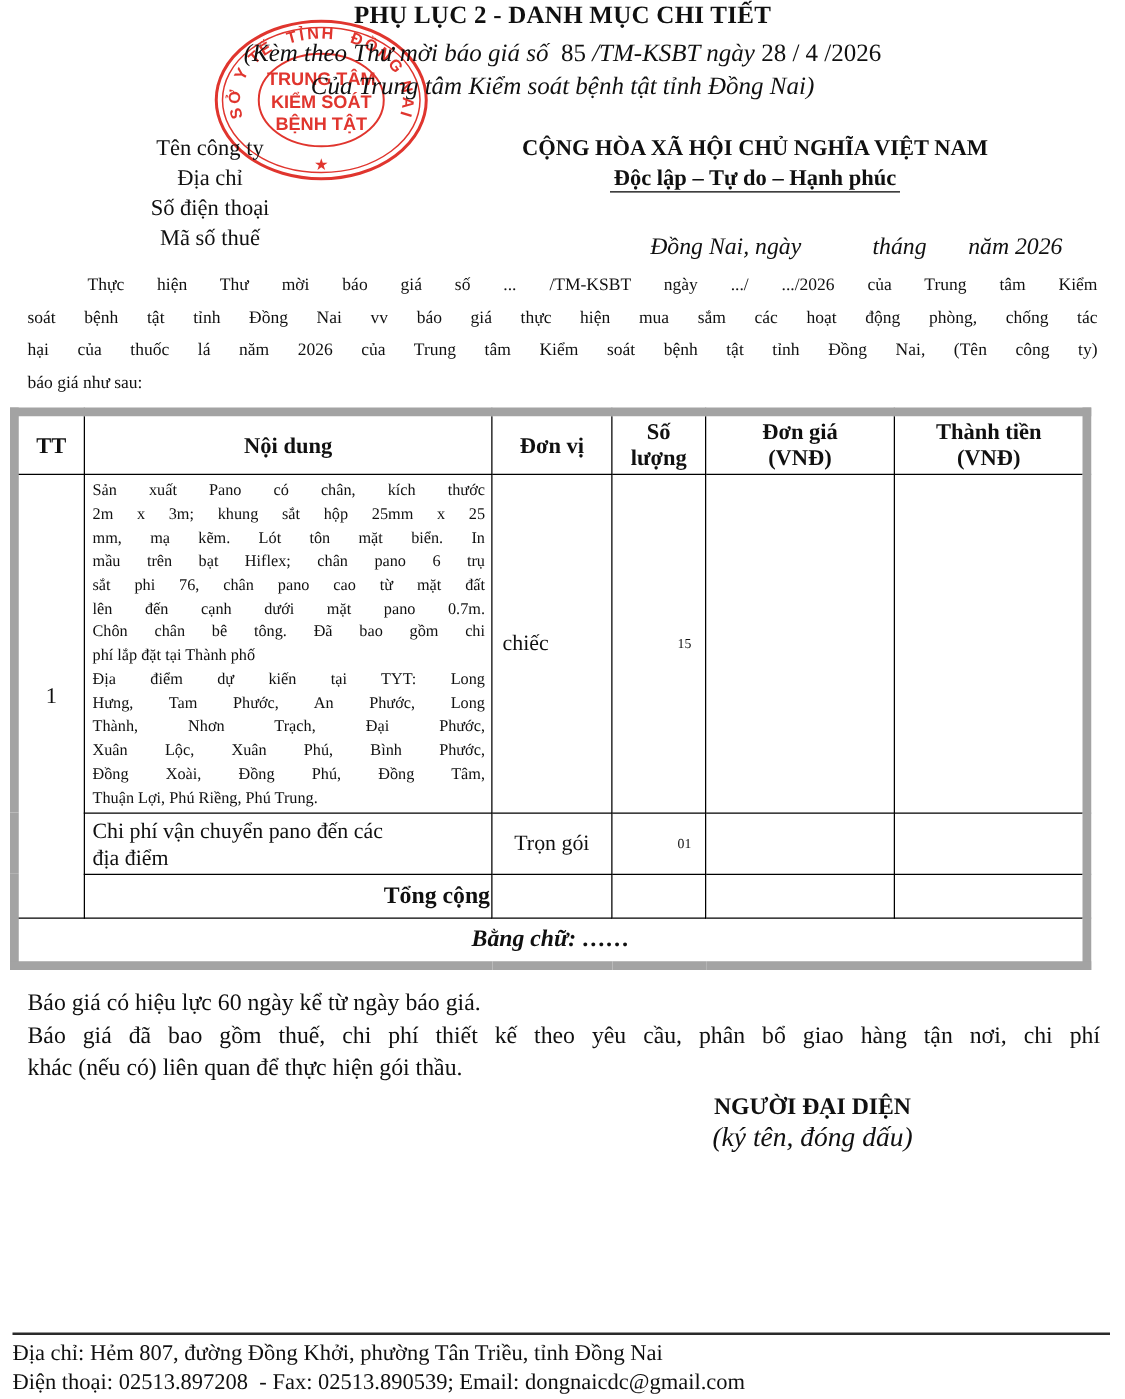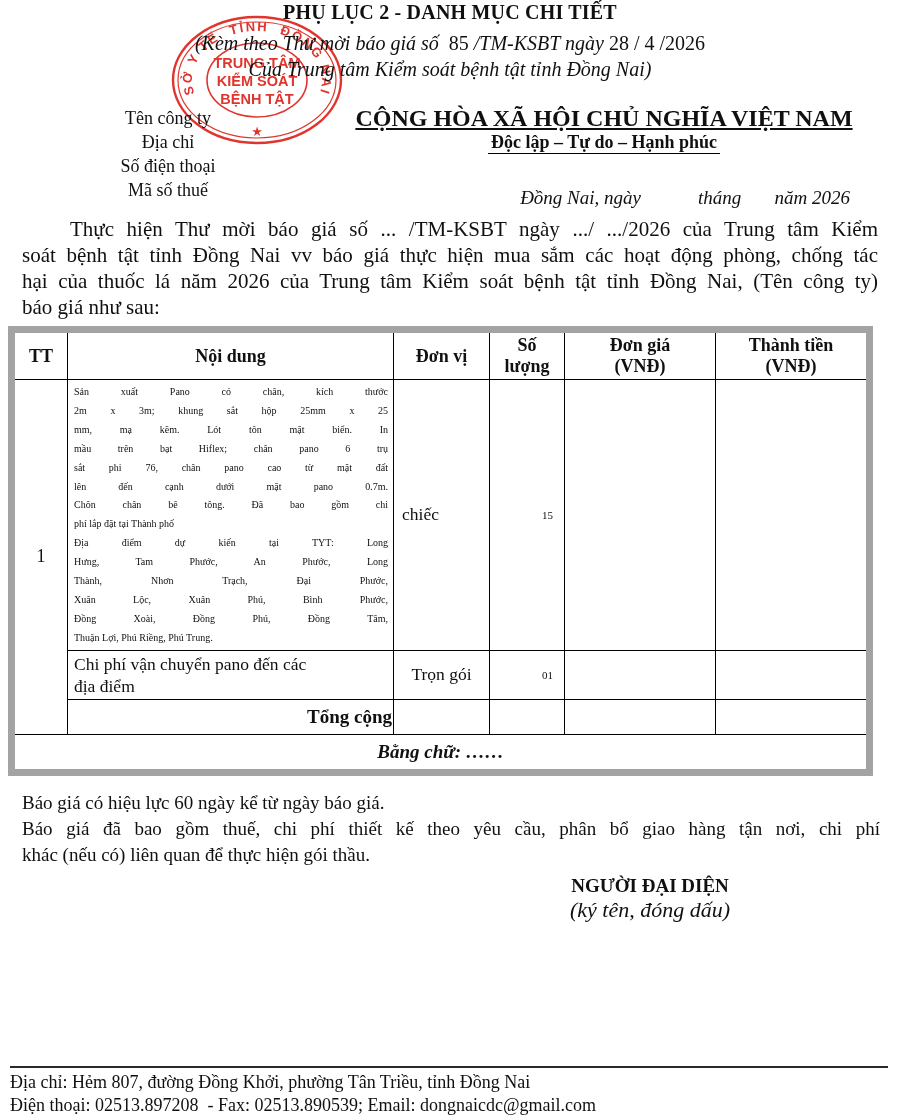--- a/index.html
+++ b/index.html
@@ -14,35 +14,35 @@
   .stamp text{font-family:"Liberation Sans","DejaVu Sans",sans-serif;}
   
   .title{font-weight:bold;font-size:20px;line-height:24px;text-align:center;letter-spacing:.2px;}
   .sub{font-style:italic;font-size:20px;line-height:26px;text-align:center;}
   .sub .up{font-style:normal;text-align:right;}
   .sub1{margin-top:6px;}
   
   .cols{display:flex;margin-top:24px;}
   .company{width:280px;margin-left:28px;text-align:center;font-size:18px;line-height:24px;}
   .rightcol{flex:1;text-align:center;}
-  .nat1{font-weight:bold;font-size:24px;line-height:24px;text-decoration:underline;}
+  .nat1{font-weight:bold;font-size:18px;line-height:24px;}
   .motto{font-weight:bold;font-size:18px;line-height:24px;}
   .motto .u{border-bottom:1.6px solid #000;padding:0 3px 1px;}
   .date{font-style:italic;font-size:19px;text-align:right;padding-right:50px;margin-top:32px;line-height:24px;}
   
-  .intro{margin:6px 22px 0 22px;font-size:21px;line-height:26px;}
+  .intro{margin:6px 22px 0 22px;font-size:14px;line-height:26px;}
   .just .tline{text-align:justify;text-align-last:justify;}
   .just .tline-last{text-align-last:left;}
   .intro .tline:first-child{text-indent:48px;}
   
   table.quote{border-collapse:collapse;table-layout:fixed;width:858px;margin:6px 0 0 8px;border:7px solid #a3a3a3;}
   table.quote th,table.quote td{border:1.5px solid #000;overflow:hidden;}
   table.quote th{font-weight:bold;font-size:18px;line-height:21px;text-align:center;vertical-align:middle;height:44px;padding:1px 2px;}
   td.tt{font-size:18px;text-align:center;vertical-align:middle;}
-  td.desc{vertical-align:top;font-size:10px;line-height:18.9px;padding:3px 5px 2px 6px;}
+  td.desc{vertical-align:top;font-size:13px;line-height:18.9px;padding:3px 5px 2px 6px;}
   td.unit{font-size:17.5px;padding-left:8px;vertical-align:middle;}
   td.unit2{font-size:17.5px;text-align:center;vertical-align:middle;margin-top:48px;}
   td.qty{font-size:11px;text-align:right;padding-right:11px;vertical-align:middle;}
   td.desc2{vertical-align:middle;font-size:17.5px;line-height:22px;padding:2px 6px;height:44px;}
   td.total-label{font-weight:bold;font-size:19px;text-align:right;height:32px;vertical-align:middle;}
   td.inwords{font-weight:bold;font-style:italic;font-size:19px;text-align:center;height:32px;vertical-align:middle;}
   
   .notes{margin:14px 20px 0 22px;font-size:19px;line-height:26px;}
   .note1{margin:0;}
   

